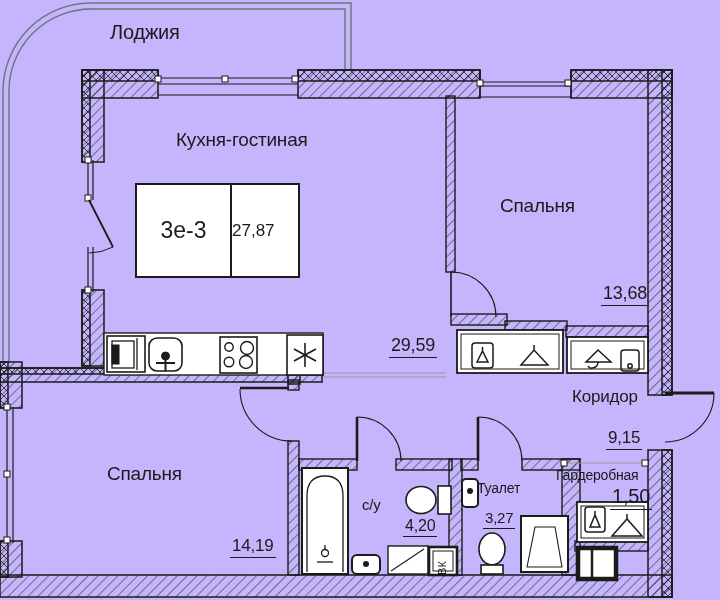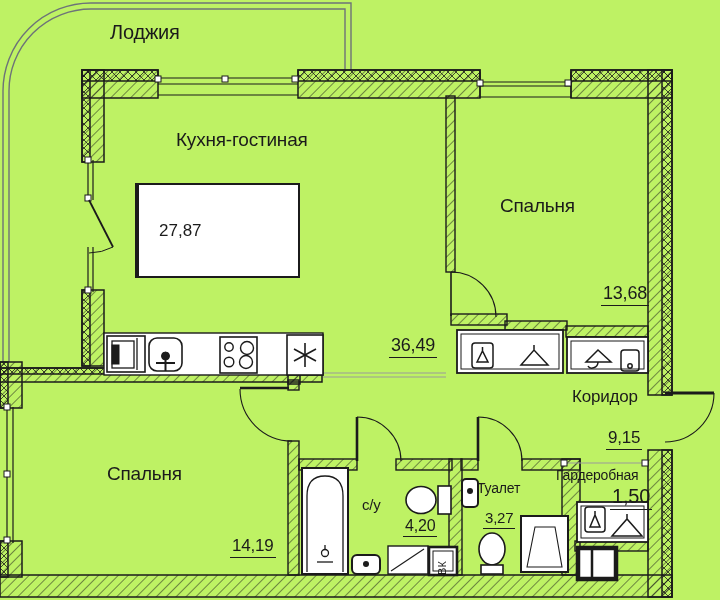--- a/index.html
+++ b/index.html
@@ -1,28 +1,28 @@
 <!DOCTYPE html>
 <html><head>
 <meta charset="utf-8">
 <style>
   html,body{margin:0;padding:0;background:#fff;}
   body{width:720px;height:600px;overflow:hidden;
        font-family:"Liberation Sans",sans-serif;color:#1b1b1b;}
-  #plan{position:relative;width:720px;height:600px;background:#bef264;}
+  #plan{position:relative;width:720px;height:600px;background:#c4b5fd;}
   #linework{position:absolute;left:0;top:0;}
   .lbl{position:absolute;white-space:nowrap;letter-spacing:-0.2px;line-height:1;}
   .area{border-bottom:1.6px solid #1b1b1b;padding:0 2px 2px 2px;}
   
   #unit-table{position:absolute;left:135px;top:183px;width:165px;height:95px;
       border:2.5px solid #1b1b1b;display:flex;background:#fff;box-sizing:border-box;}
   #unit-table .tcell{flex:1;display:flex;align-items:center;justify-content:center;
       font-size:23px;}
   #unit-table .tcol{width:66px;border-left:2px solid #1b1b1b;display:flex;flex-direction:column;}
-  #unit-table .trow{flex:1;display:flex;align-items:center;padding-left:20px;font-size:17px;}
+  #unit-table .trow{flex:1;display:flex;align-items:center;padding-left:0;font-size:17px;}
   #unit-table .trow + .trow{border-top:2px solid #1b1b1b;}
 </style>
 </head>
 <body>
 
 <div id="plan">
 
 <svg id="linework" width="720" height="600" viewBox="0 0 720 600">
   <defs>
     <pattern id="diag" patternUnits="userSpaceOnUse" width="7" height="7" patternTransform="rotate(45)">
@@ -235,39 +235,40 @@
   </g>
   <g stroke="#1b1b1b" fill="#fff">
     <rect x="578" y="548" width="38" height="31" stroke-width="4.5"></rect>
     <line x1="592" y1="550" x2="592" y2="577" stroke-width="2.5"></line>
   </g>
 </svg>
 
 <div class="lbl" style="left:110px;top:22px;font-size:20px">Лоджия</div>
 
 <div class="lbl" style="left:176px;top:130px;font-size:19px">Кухня-гостиная</div>
-<div class="lbl" style="left:389px;top:336px;font-size:18px"><span class="area">36,49</span></div>
+<div class="lbl" style="left:389px;top:336px;font-size:18px"><span class="area">29,59</span></div>
 
 <div class="lbl" style="left:500px;top:196px;font-size:19px">Спальня</div>
 <div class="lbl" style="left:601px;top:284px;font-size:18px"><span class="area">13,68</span></div>
 
 <div class="lbl" style="left:572px;top:388px;font-size:17px">Коридор</div>
 <div class="lbl" style="left:606px;top:429px;font-size:17px"><span class="area">9,15</span></div>
 
 <div class="lbl" style="left:107px;top:464px;font-size:19px">Спальня</div>
 <div class="lbl" style="left:230px;top:537px;font-size:17px"><span class="area">14,19</span></div>
 
 <div class="lbl" style="left:362px;top:497px;font-size:15px">с/у</div>
 <div class="lbl" style="left:403px;top:518px;font-size:16px"><span class="area">4,20</span></div>
 
 <div class="lbl" style="left:477px;top:481px;font-size:14px">Туалет</div>
 <div class="lbl" style="left:483px;top:510px;font-size:15px"><span class="area">3,27</span></div>
 
 <div class="lbl" style="left:556px;top:468px;font-size:14px">Гардеробная</div>
 <div class="lbl" style="left:610px;top:486px;font-size:20px"><span class="area">1,50</span></div>
 
 <div id="unit-table">
+  <div class="tcell">3е-3</div>
   <div class="tcol">
     <div class="trow">27,87</div>
   </div>
 </div>
 
 </div>
 
 </body></html>

